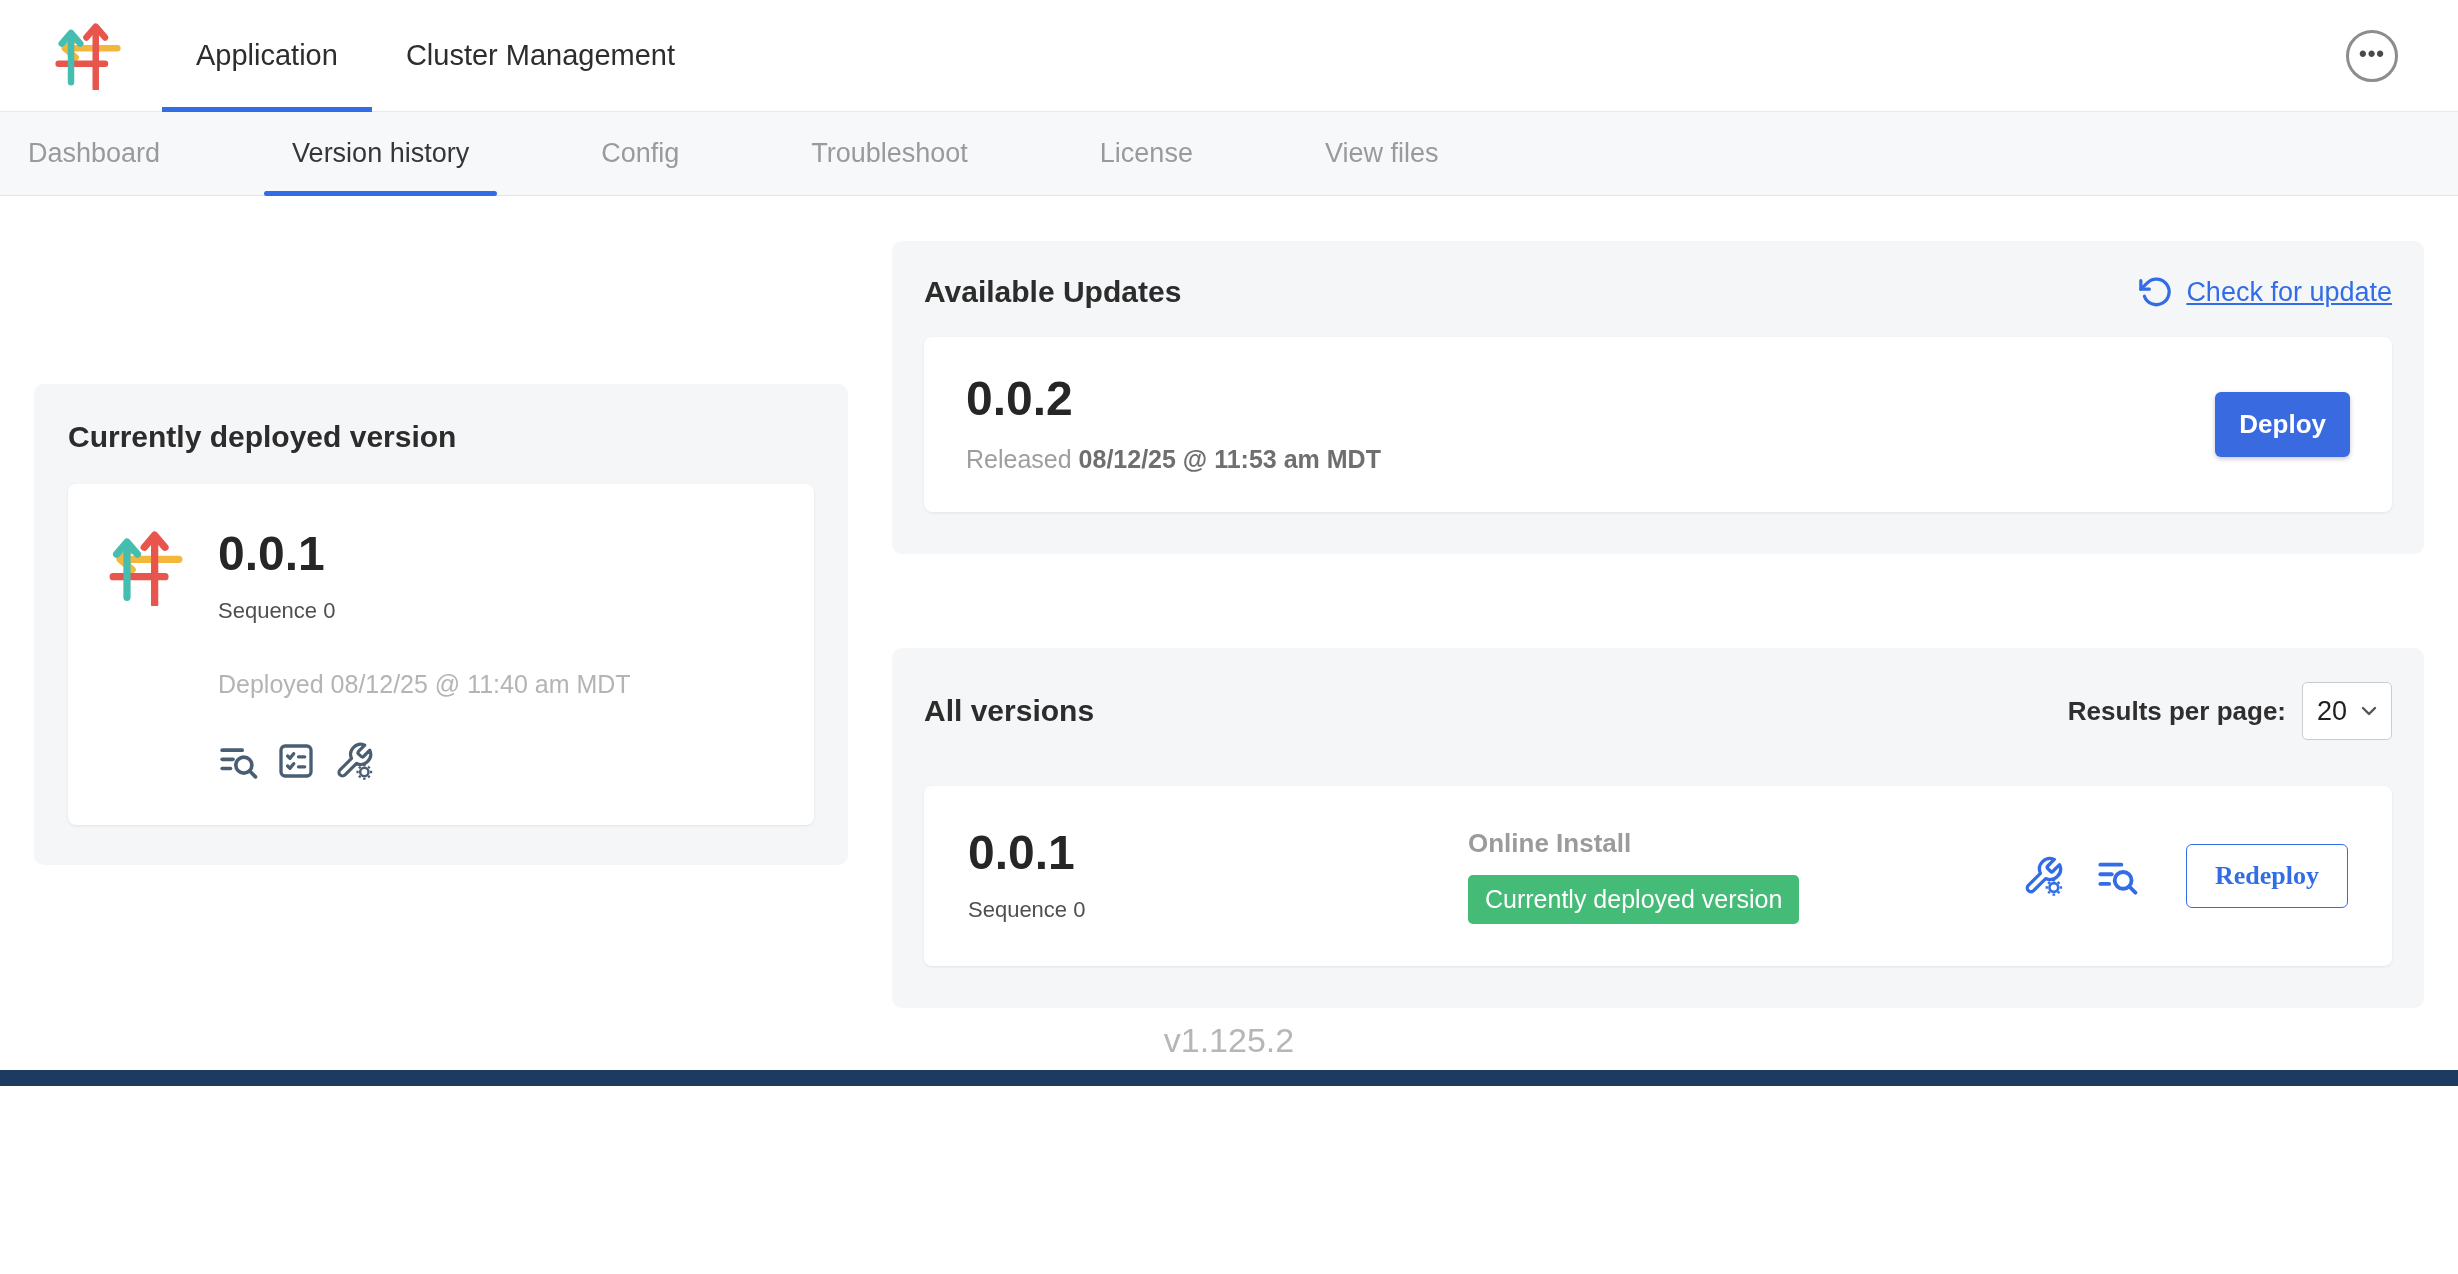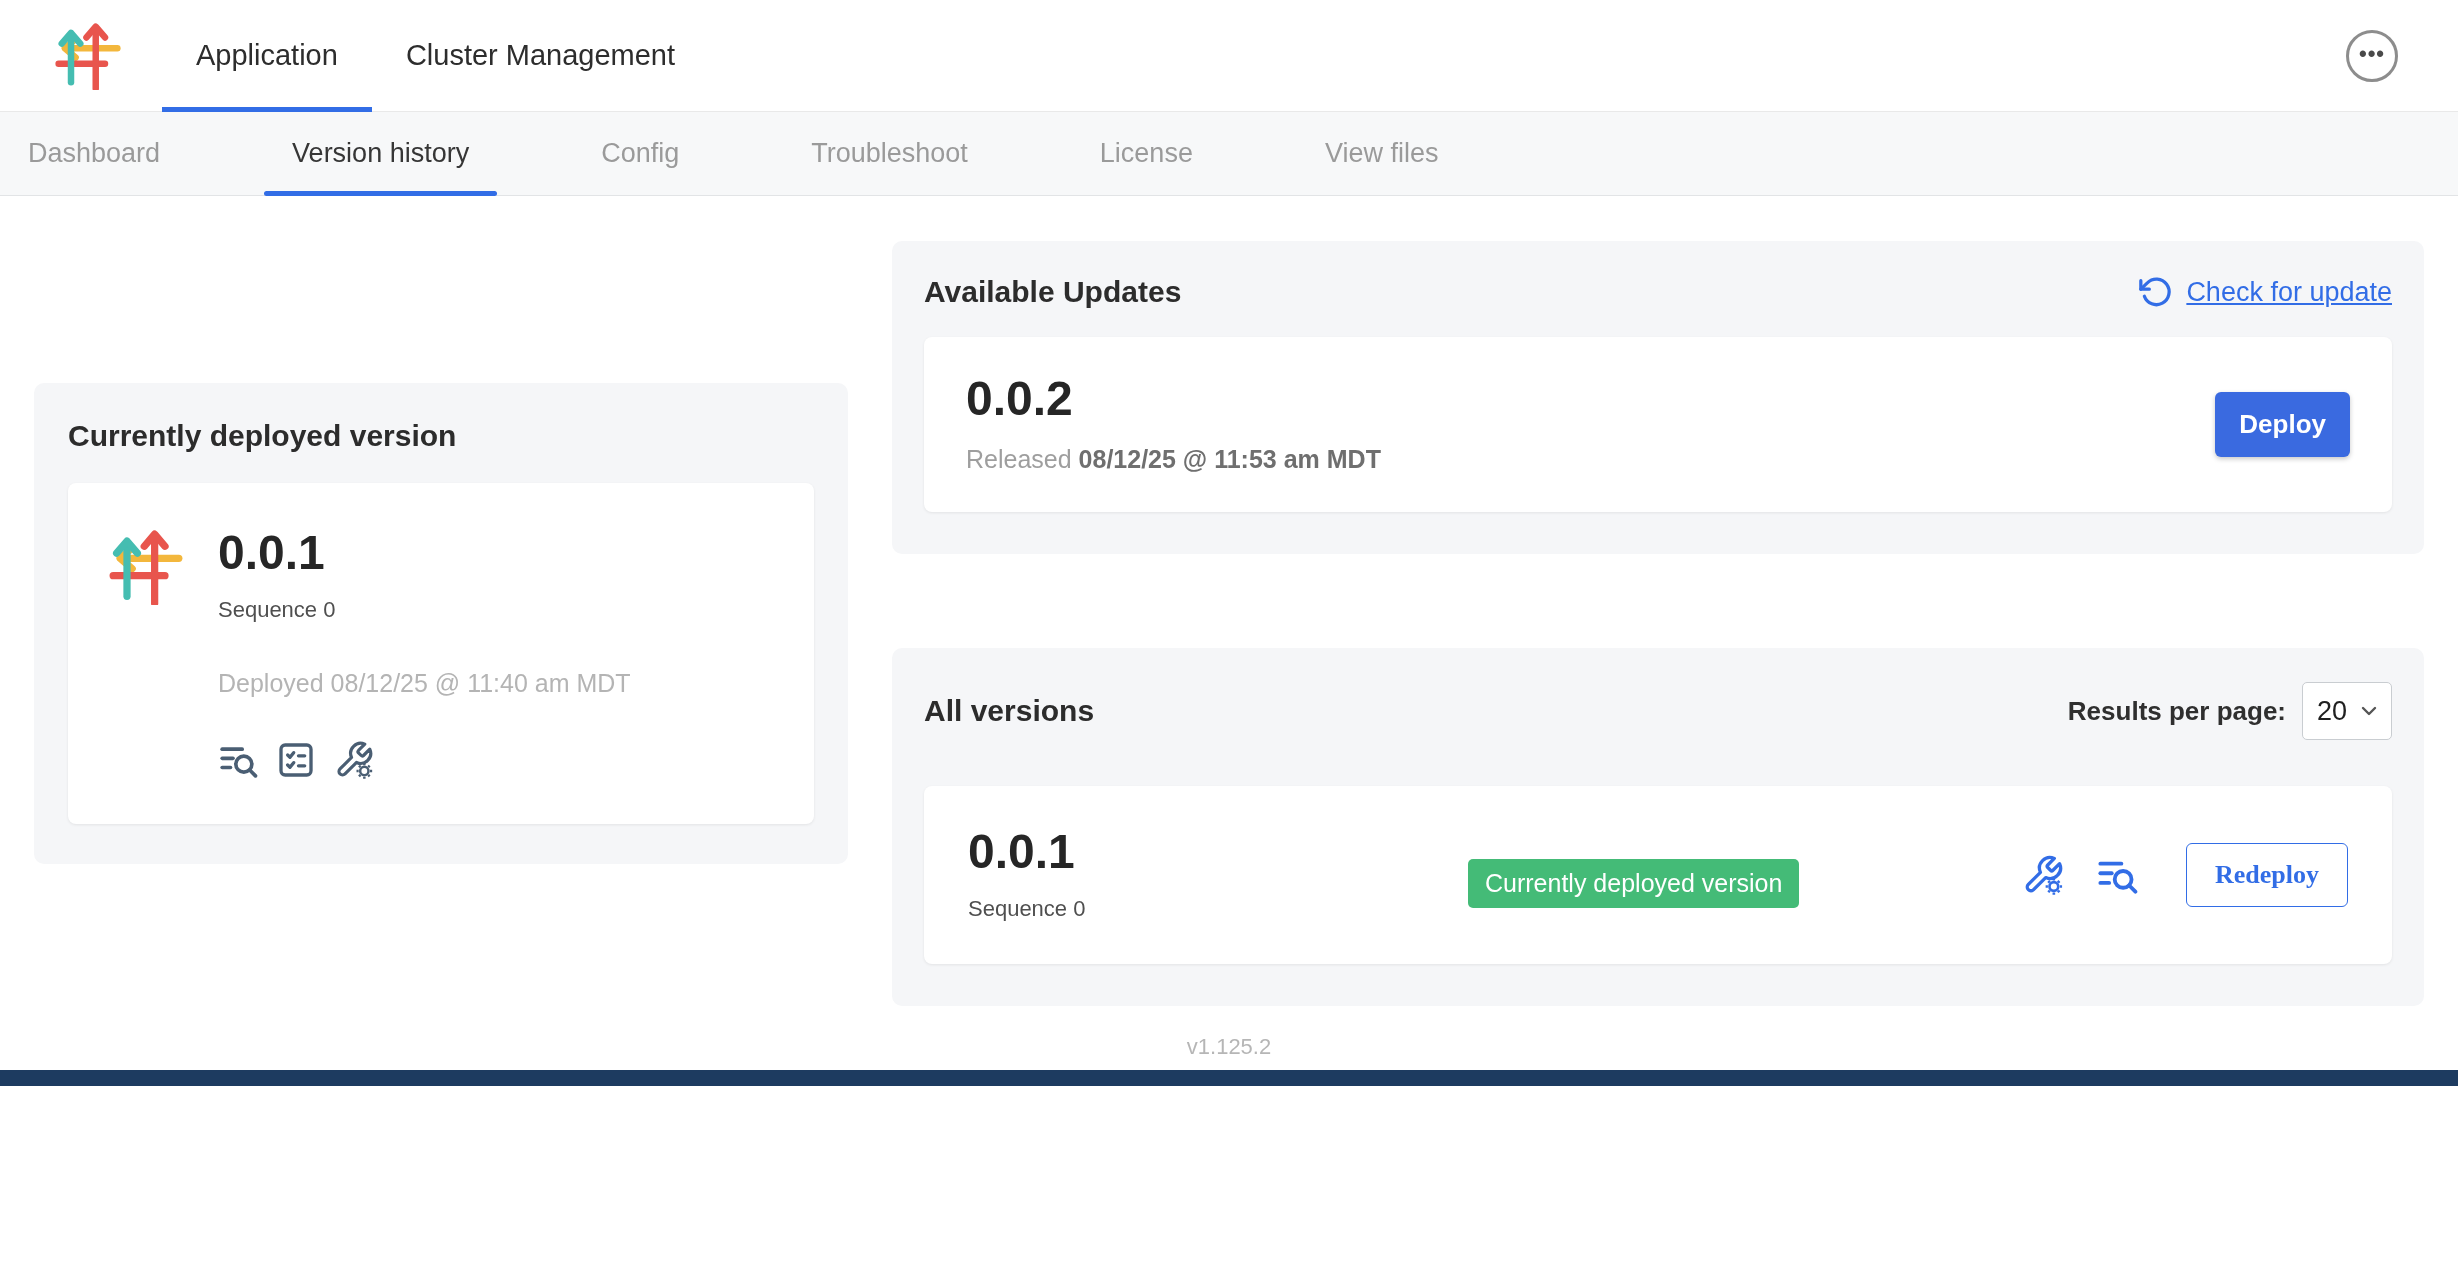--- a/index.html
+++ b/index.html
@@ -69,21 +69,21 @@
   .vcol{width:500px}
   .midcol{flex:1}
   .installtype{font-size:26px;font-weight:bold;color:#9b9b9b}
   .badge{display:inline-block;margin-top:16px;background:var(--green);color:#fff;font-size:25px;padding:10px 17px;border-radius:5px}
   .actions{display:flex;align-items:center;gap:32px}
   .actions .iconbtn{color:var(--blue)}
   .actions .iconbtn svg{width:42px;height:42px}
   .btn-outline{margin-left:16px;background:#fff;border:1px solid var(--blue);color:var(--blue);font-size:26px;font-weight:bold;border-radius:6px;padding:16px 28px;cursor:pointer;font-family:Liberation Serif, serif}
 
   
-  .footer-version{position:absolute;left:0;right:0;bottom:26px;text-align:center;font-size:22px;color:#b6b6b6}
+  .footer-version{position:absolute;left:0;right:0;bottom:26px;text-align:center;font-size:34px;color:#b6b6b6}
   .bottomstrip{position:absolute;left:0;right:0;bottom:0;height:16px;background:var(--navy)}
 
   .svgdefs{position:absolute;width:0;height:0;overflow:hidden}
 </style>
 </head>
 <body>
 
 <div class="screen">
 
   <svg class="svgdefs" aria-hidden="true">
@@ -247,20 +247,21 @@
                 </svg>
             </div>
           </div>
         </div>
         <div class="inner versions-inner">
           <div class="vcol">
             <div class="version-big">0.0.1</div>
             <div class="seq">Sequence 0</div>
           </div>
           <div class="midcol">
+            <div class="installtype">Online Install</div>
             <div class="badge">Currently deployed version</div>
           </div>
           <div class="actions">
             <button class="iconbtn">
               <svg viewBox="0 0 24 24">
                   <use href="#icon-wrench-gear"></use>
                 </svg>
             </button>
             <button class="iconbtn">
               <svg viewBox="0 0 24 24">

